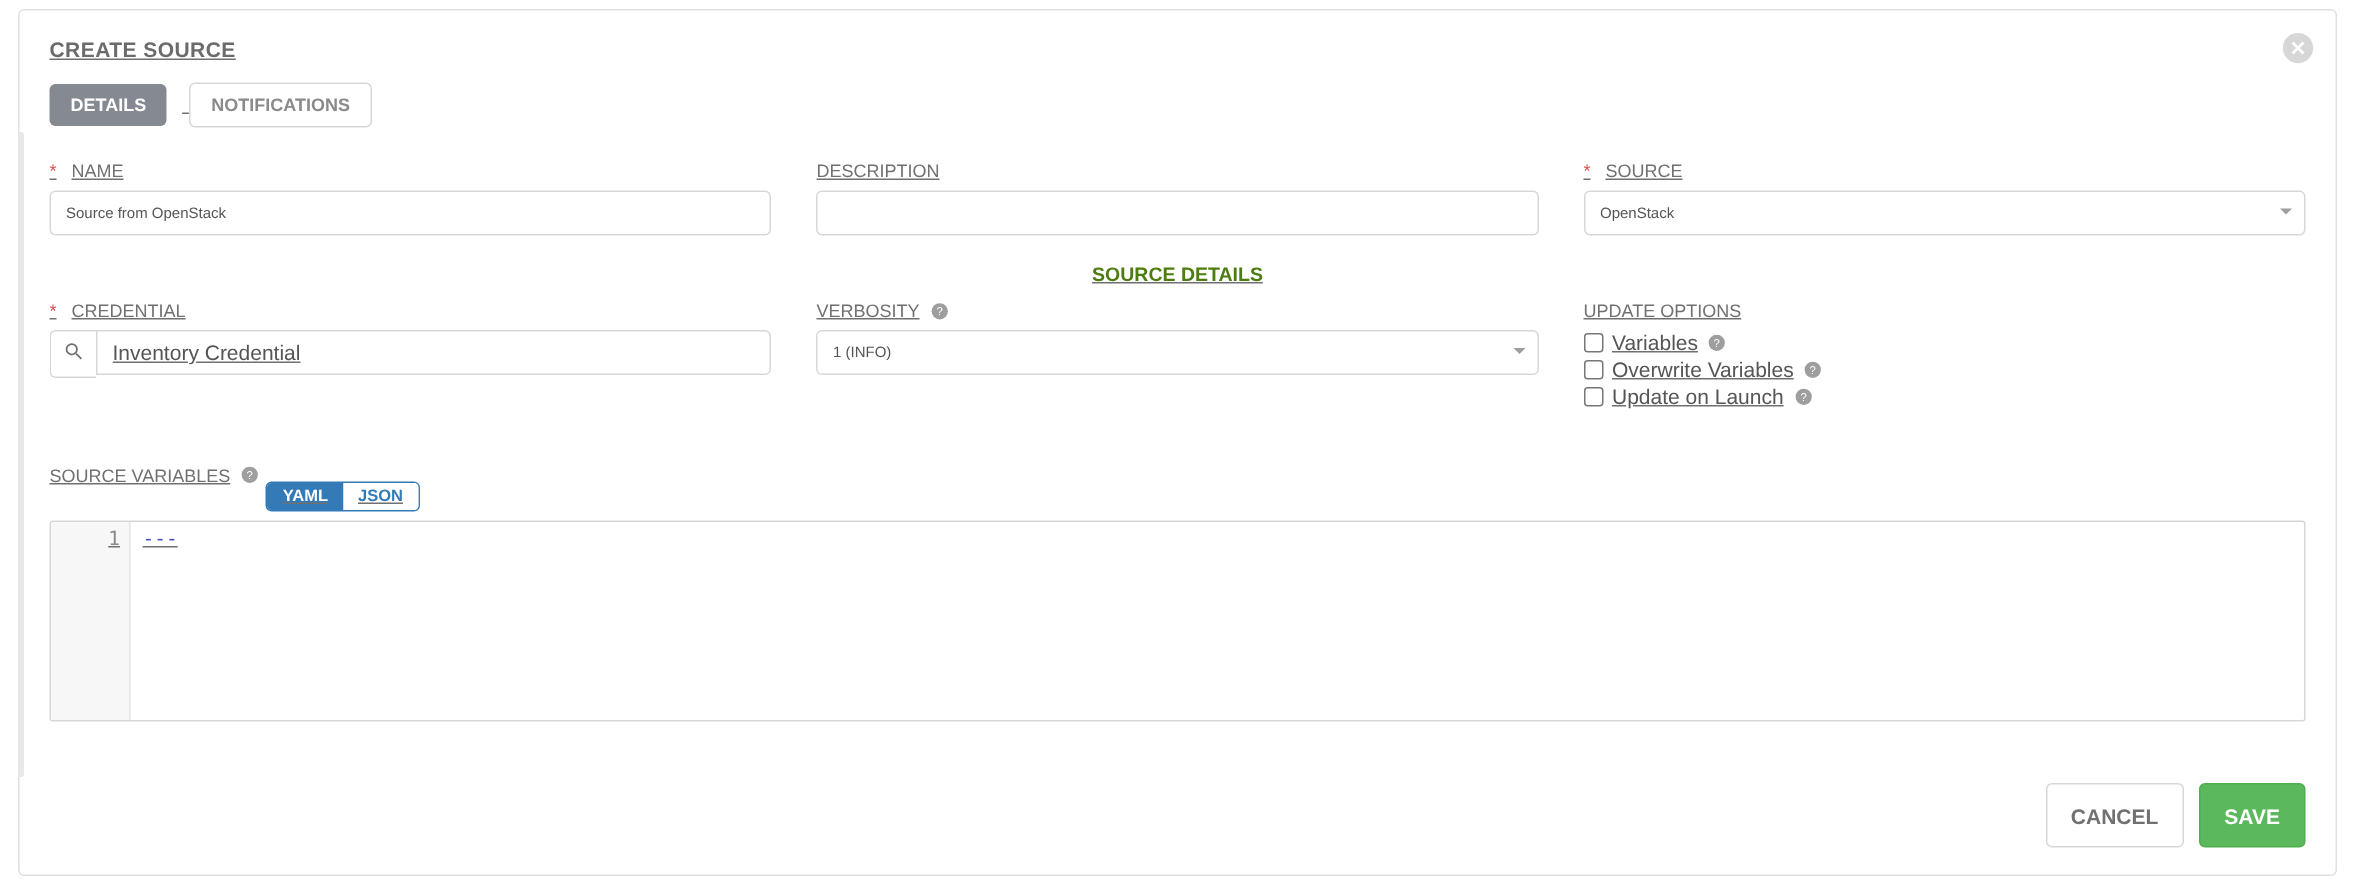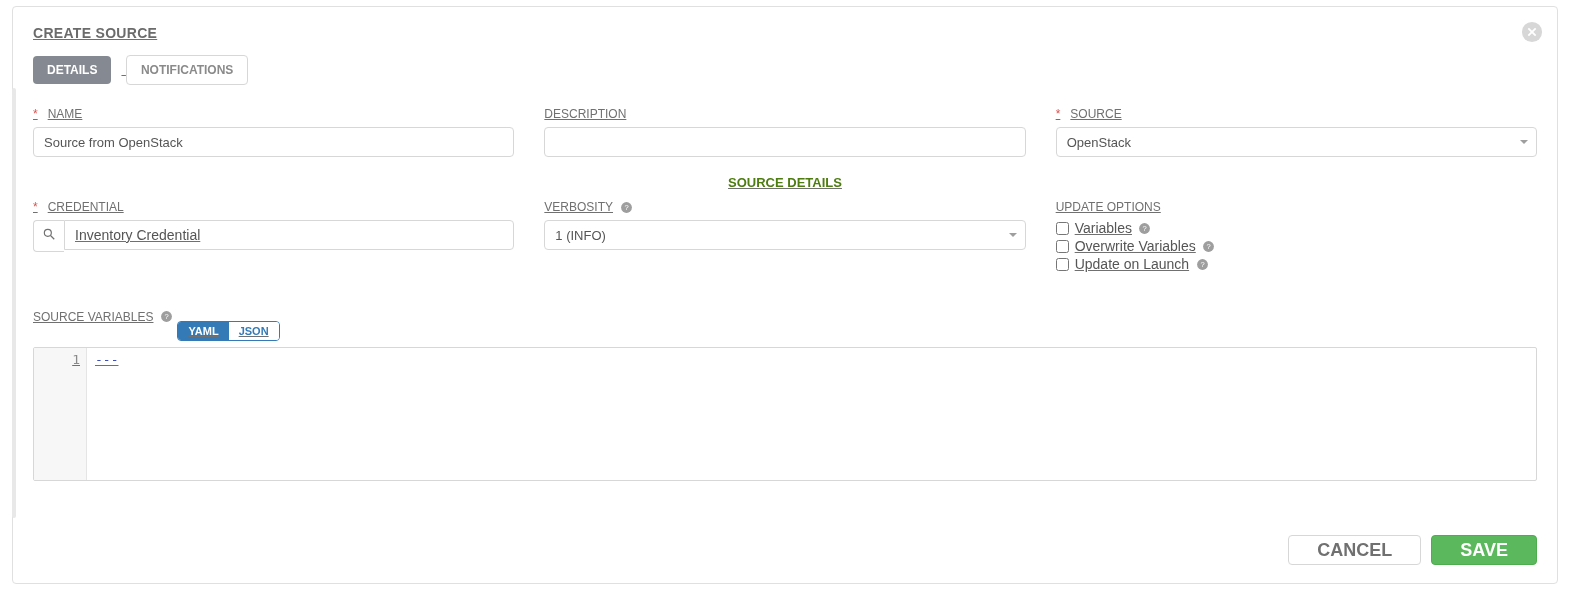--- a/index.html
+++ b/index.html
@@ -12,41 +12,41 @@
   .tabs{margin-bottom:22px;}
   .tab{display:inline-block;font-size:12px;font-weight:600;border-radius:4px;padding:7px 14px;margin-right:10px;cursor:pointer;}
   .tab.active{background:#848992;color:#fff;}
   .tab.inactive{background:#fff;color:#8a8a8a;border:1px solid #d7d7d7;}
   .row{display:flex;gap:30px;margin-bottom:18px;}
   .col{flex:1;min-width:0;}
   .label{font-size:12px;font-weight:400;color:#707070;margin-bottom:6px;display:flex;align-items:center;gap:6px;}
   .req{color:#d9534f;margin-right:4px;}
   .help{display:inline-flex;width:14px;height:14px;align-items:center;justify-content:center;}
   .help svg{width:13px;height:13px;fill:#9e9e9e;}
-  .input, .select{width:100%;height:30px;border:1px solid #d7d7d7;border-radius:4px;background:#fff;padding:0 10px;font-size:13px;color:#555;box-sizing:border-box;}
+  .input, .select{width:100%;height:30px;border:1px solid #d7d7d7;border-radius:4px;background:#fff;padding:0 10px;font-size:10px;color:#555;box-sizing:border-box;}
   .select-wrap{position:relative;}
   .select-wrap .caret{position:absolute;right:8px;top:50%;transform:translateY(-50%);pointer-events:none;}
   .select-wrap .caret svg{width:10px;height:10px;fill:#9e9e9e;}
   .subheader{font-size:13px;font-weight:700;color:#4d7c0f;margin:18px 0 10px;text-align:center;}
   .cred-group{display:flex;}
   .cred-btn{width:30px;height:30px;border:1px solid #d7d7d7;border-right:none;border-radius:4px 0 0 4px;display:flex;align-items:center;justify-content:center;background:#fff;cursor:pointer;}
   .cred-btn svg{width:14px;height:14px;fill:#707070;}
   .cred-input{flex:1;height:30px;border:1px solid #d7d7d7;border-radius:0 4px 4px 0;padding:0 10px;font-size:14px;color:#555;box-sizing:border-box;}
   .options .opt{display:flex;align-items:center;gap:6px;font-size:14px;color:#555;margin-bottom:2px;}
   .options input[type=checkbox]{width:13px;height:13px;margin:0;}
   .srcvars-head{display:flex;align-items:center;gap:4px;margin-top:18px;margin-bottom:6px;}
   .toggle{display:inline-flex;border:1px solid #337ab7;border-radius:4px;overflow:hidden;font-size:11px;font-weight:600;margin-top:29px;}
   .toggle span{padding:3px 10px;cursor:pointer;}
   .toggle .on{background:#337ab7;color:#fff;}
   .toggle .off{background:#fff;color:#337ab7;}
   .editor{border:1px solid #d7d7d7;border-radius:2px;height:132px;display:flex;overflow:hidden;}
   .gutter{width:46px;background:#f7f7f7;border-right:1px solid #e5e5e5;text-align:right;padding:4px 6px 0 0;font-family:Menlo,Consolas,monospace;font-size:13px;color:#8a8a8a;}
   .code{flex:1;padding:4px 8px;font-family:Menlo,Consolas,monospace;font-size:13px;color:#3b4fbf;}
   .footer{position:absolute;right:20px;bottom:18px;display:flex;gap:10px;}
-  .btn{height:30px;padding:0 28px;border-radius:4px;font-size:18px;font-weight:600;cursor:pointer;}
+  .btn{height:43px;padding:0 16px;border-radius:4px;font-size:14px;font-weight:600;cursor:pointer;}
   .btn-cancel{background:#fff;color:#707070;border:1px solid #d7d7d7;}
   .btn-save{background:#5cb85c;color:#fff;border:1px solid #4cae4c;}
 </style>
 </head>
 <body>
 <div class="page">
   <div class="panel">
 
     <div class="close-x">
       <svg viewBox="0 0 24 24">

